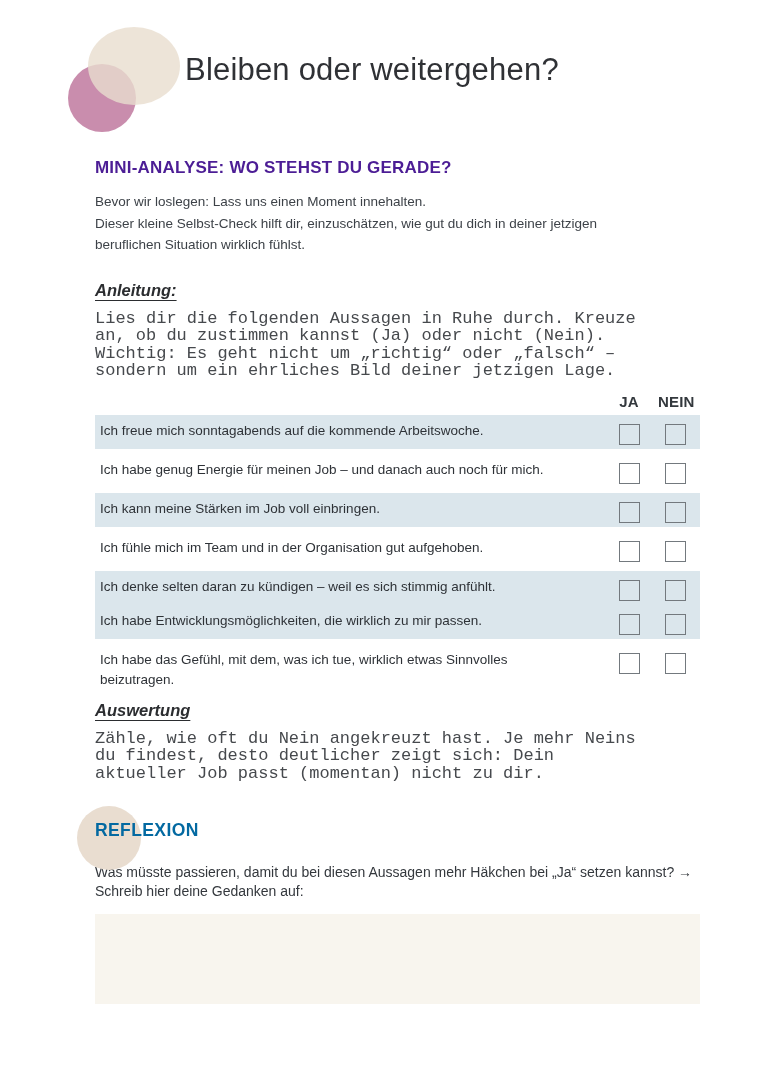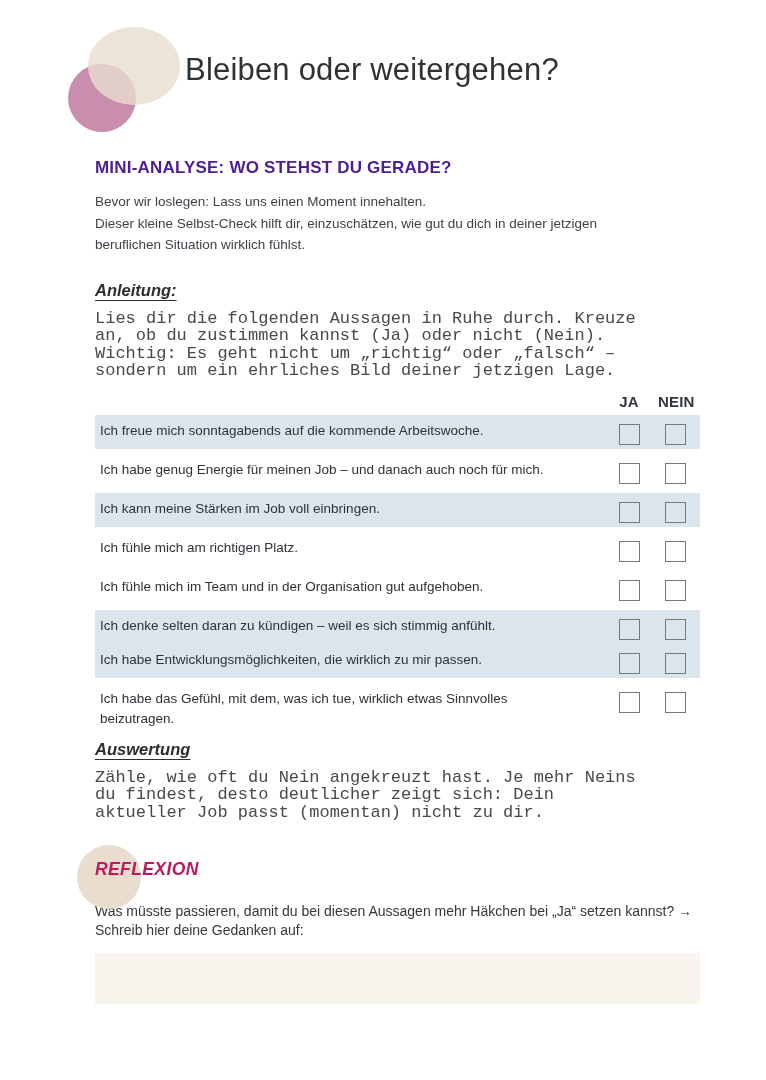--- a/index.html
+++ b/index.html
@@ -98,22 +98,21 @@
   .reflexion { position: relative; margin-top: 38px; }
   .reflexion-circle {
     position: absolute; left: -18px; top: -14px;
     width: 64px; height: 64px; border-radius: 50%;
     background: #e9ddd0;
   }
   .reflexion-heading {
     position: relative;
     font-size: 17.5px;
     font-weight: 700;
-    font-style: italic;
-    color: #be185d;
+    color: #0369a1;
     letter-spacing: 0.4px;
   }
   .reflexion-prompt { margin-top: 22px; font-size: 14px; line-height: 19px; color: #34383d; max-width: 600px; }
   .notes-area {
     margin-top: 13px;
     width: 605px;
     height: 100px;
     background: #f8f5ee;
     border: none;
     cursor: text;
@@ -190,29 +189,20 @@
         <div class="row striped">
           <div class="row-text">Ich kann meine Stärken im Job voll einbringen.</div>
           <div class="chk-col">
             <div class="checkbox"></div>
           </div>
           <div class="chk-col">
             <div class="checkbox"></div>
           </div>
         </div>
         <div class="row">
-          <div class="row-text">Ich fühle mich am richtigen Platz.</div>
-          <div class="chk-col">
-            <div class="checkbox"></div>
-          </div>
-          <div class="chk-col">
-            <div class="checkbox"></div>
-          </div>
-        </div>
-        <div class="row">
           <div class="row-text">Ich fühle mich im Team und in der Organisation gut aufgehoben.</div>
           <div class="chk-col">
             <div class="checkbox"></div>
           </div>
           <div class="chk-col">
             <div class="checkbox"></div>
           </div>
         </div>
         <div class="row striped">
           <div class="row-text">Ich denke selten daran zu kündigen – weil es sich stimmig anfühlt.</div>

